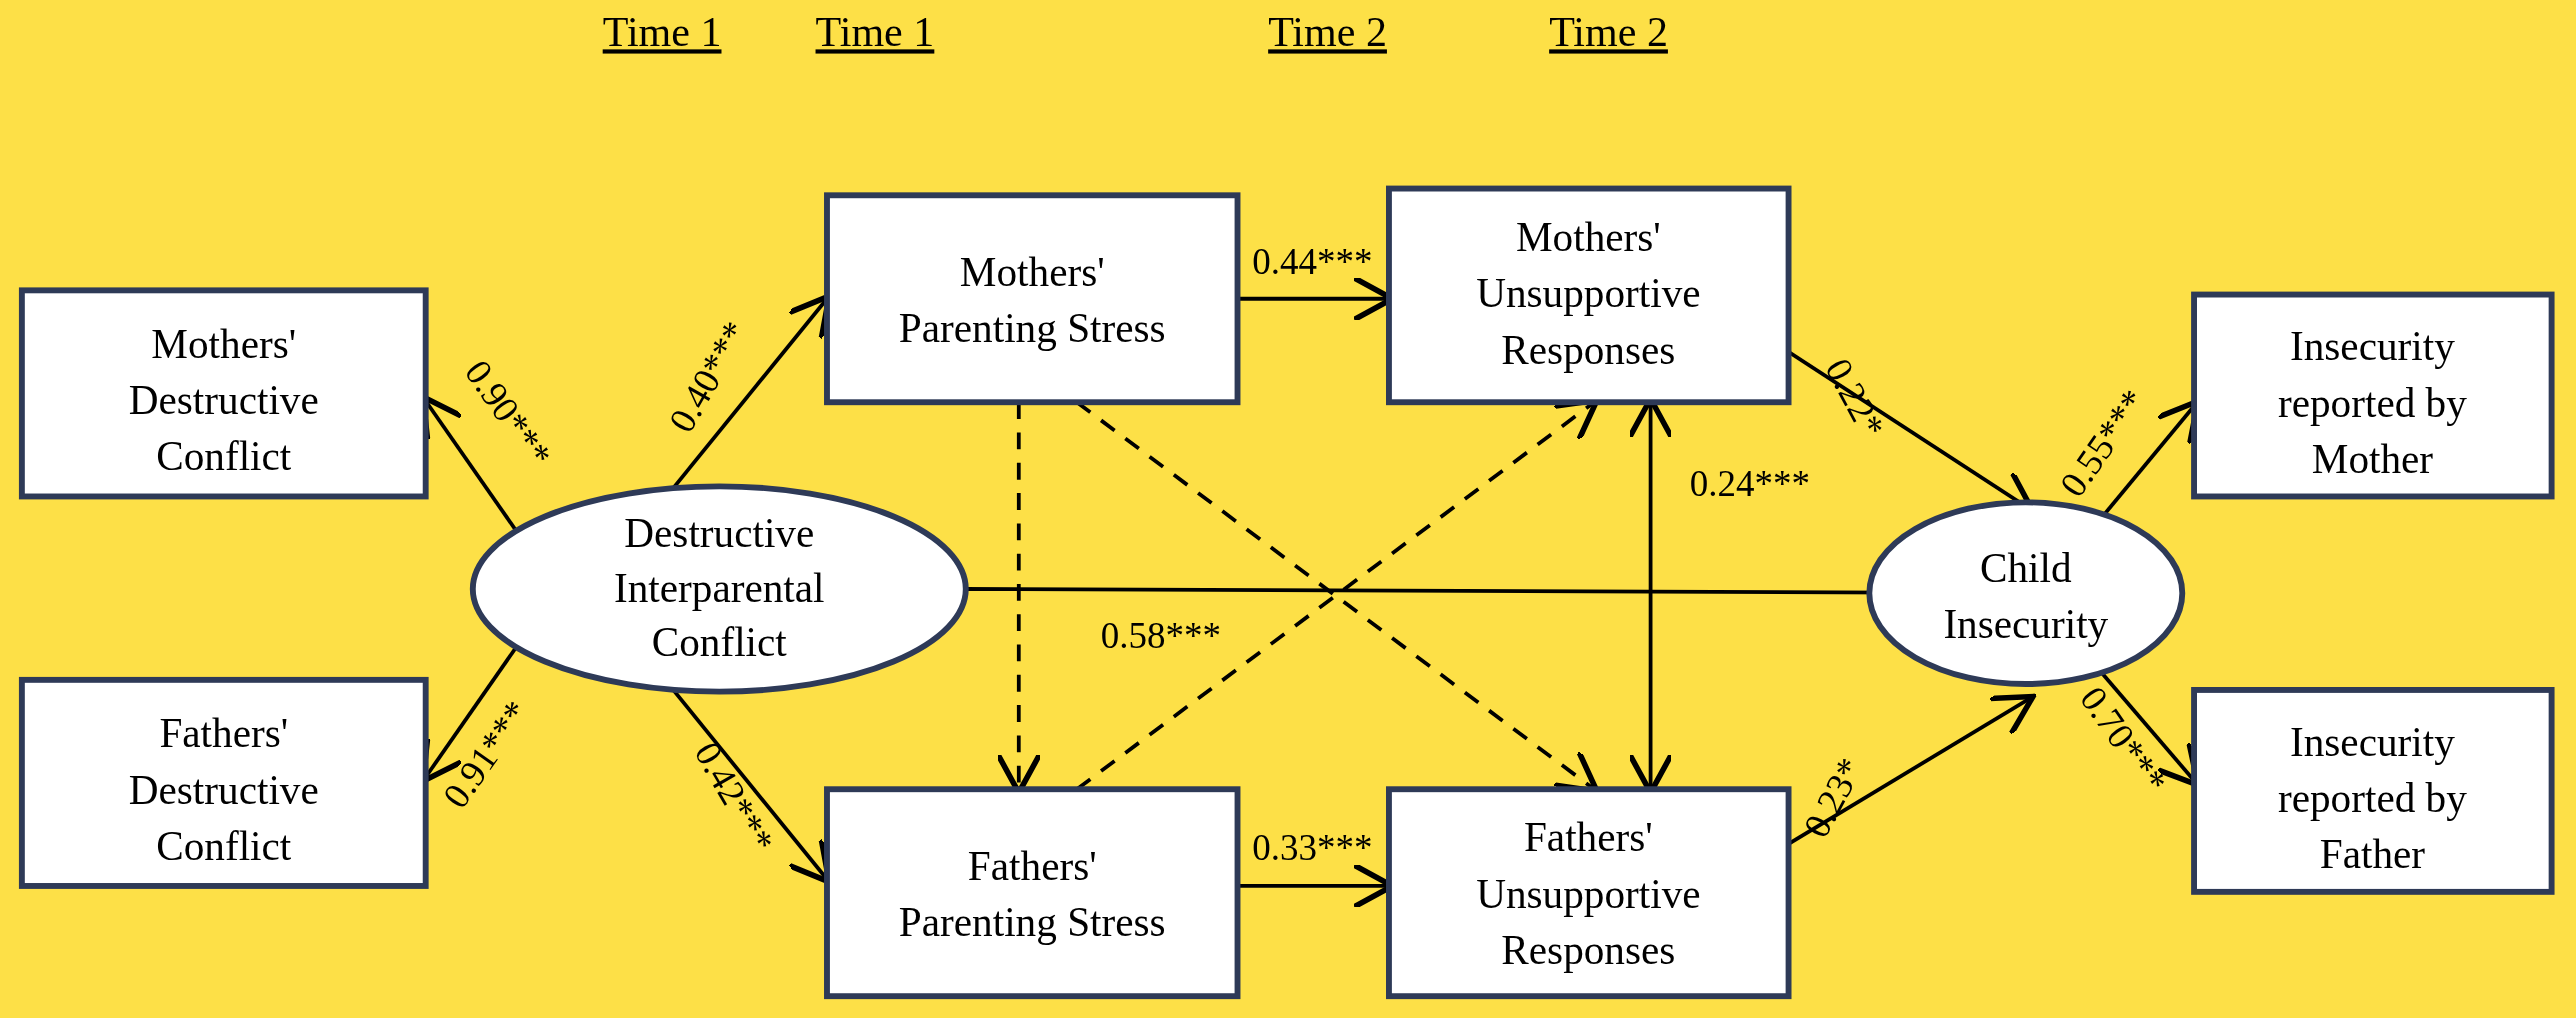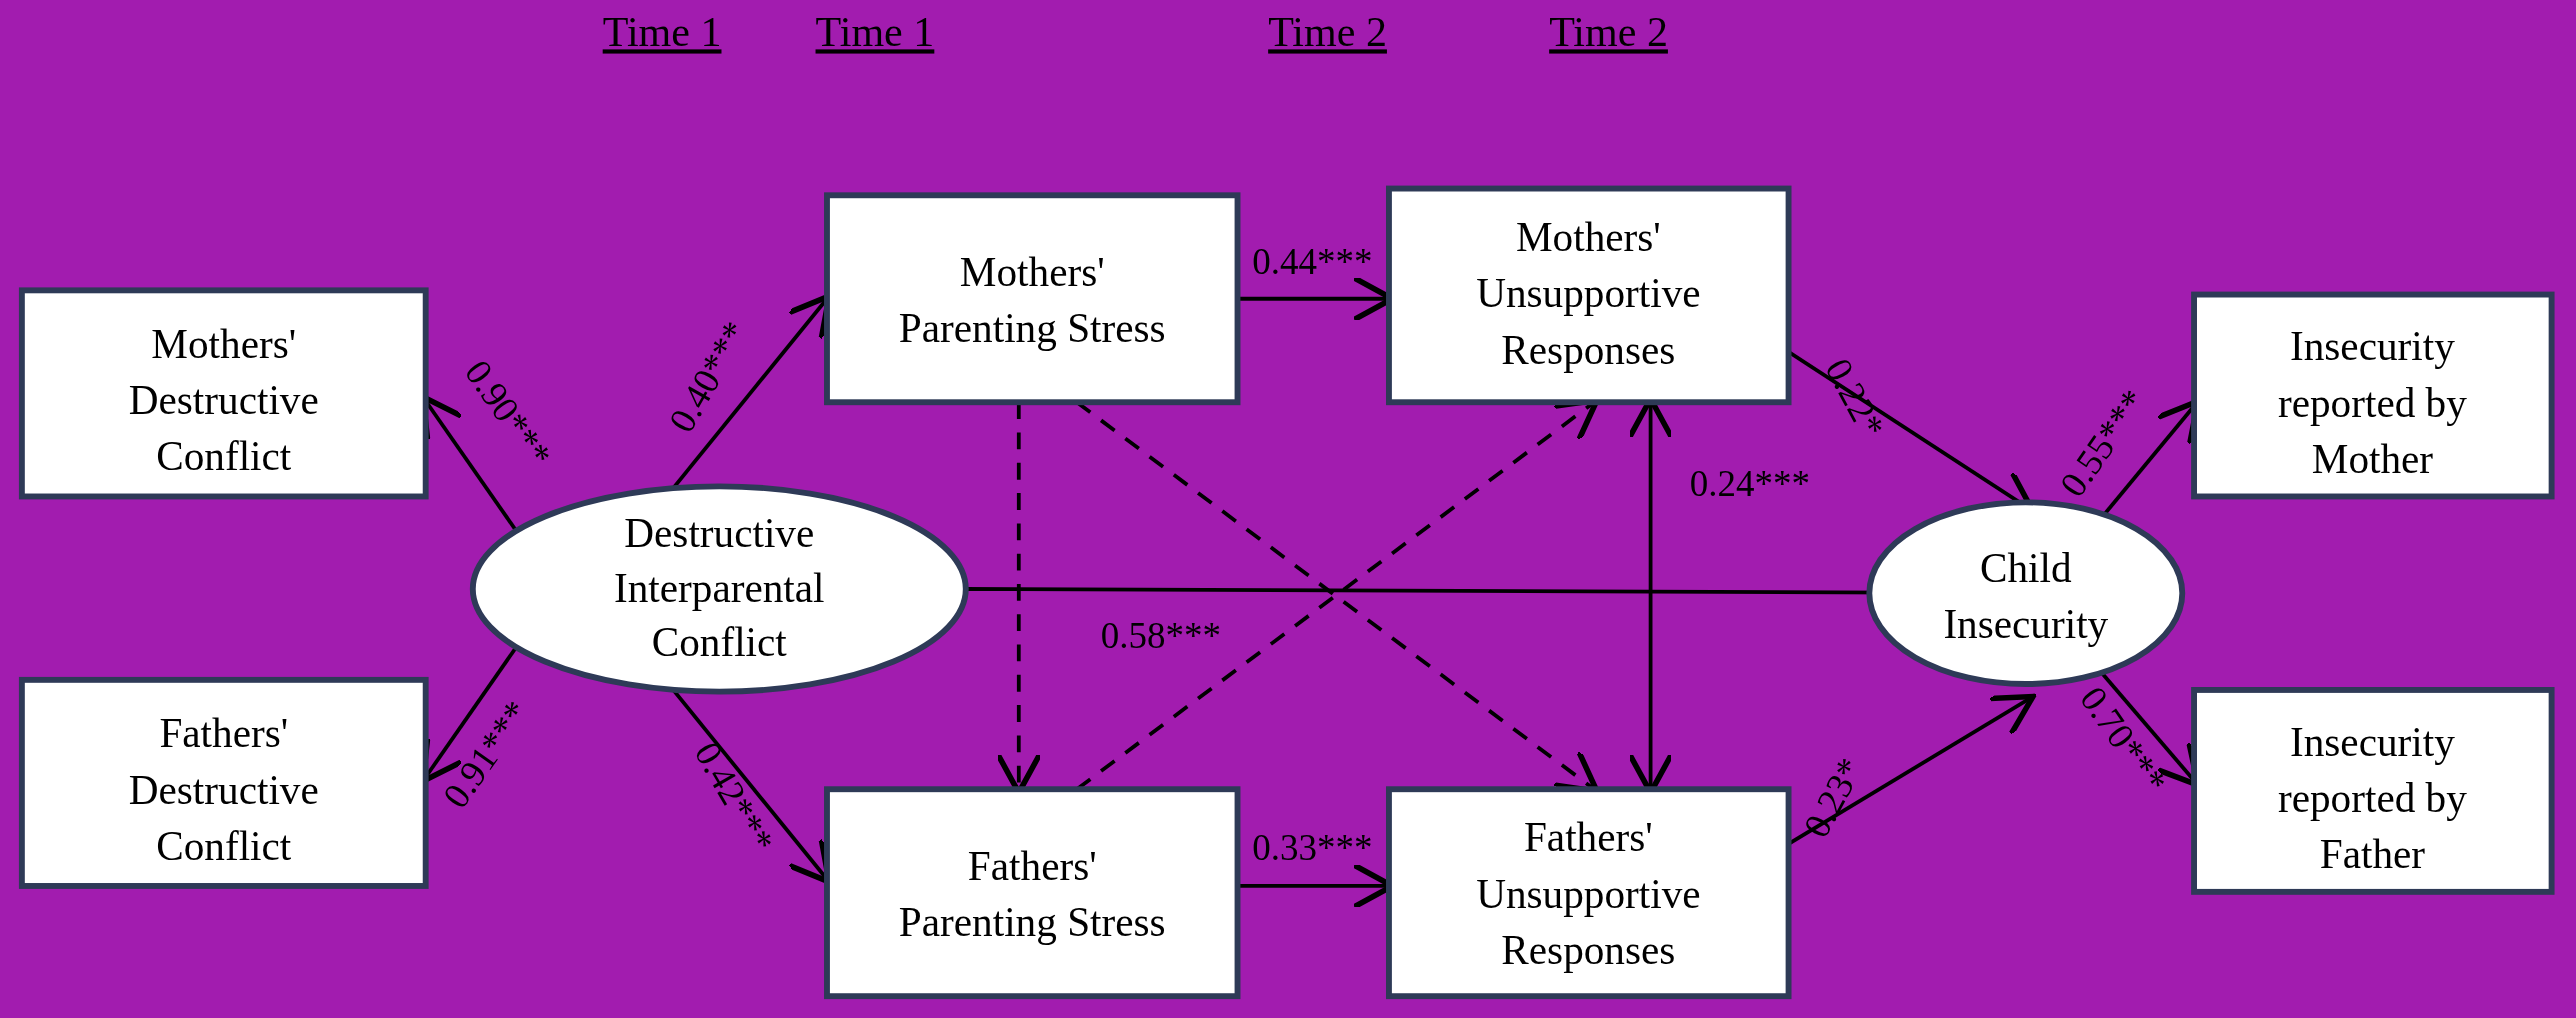--- a/index.html
+++ b/index.html
@@ -1,17 +1,17 @@
 <!DOCTYPE html>
 <html style="font-size:13.5px"><head>
 <meta charset="utf-8">
 <style>
   html,body{margin:0;padding:0;background:#ffffff;}
   body{font-family:"Liberation Serif", serif;}
-  #page{position:relative;width:2576px;height:1019px;background:#a21caf;overflow:hidden;}
+  #page{position:relative;width:2576px;height:1019px;background:#fde047;overflow:hidden;}
   svg#diagram{position:absolute;left:0;top:0;width:2576px;height:1019px;}
 
   .node-box{fill:#ffffff;stroke:#2e3a57;stroke-width:7;}
   .node-ellipse{fill:#ffffff;stroke:#2e3a57;stroke-width:7;}
   .node-label{font-family:"Liberation Serif", serif;font-size:49px;fill:#000000;text-anchor:middle;}
   .header-label{font-family:"Liberation Serif", serif;font-size:50px;fill:#000000;text-anchor:middle;text-decoration:underline;}
   .coef-label{font-family:"Liberation Serif", serif;font-size:44px;fill:#000000;text-anchor:middle;}
 
   .path-solid{stroke:#000000;stroke-width:4.5;fill:none;}
   .path-dashed{stroke:#000000;stroke-width:4.5;fill:none;stroke-dasharray:20 16;}

